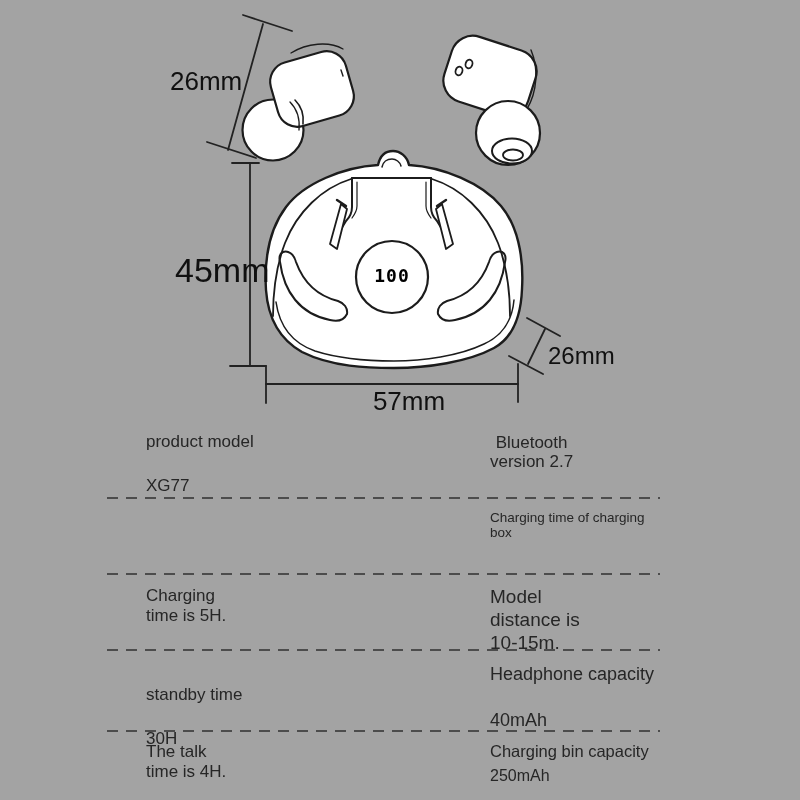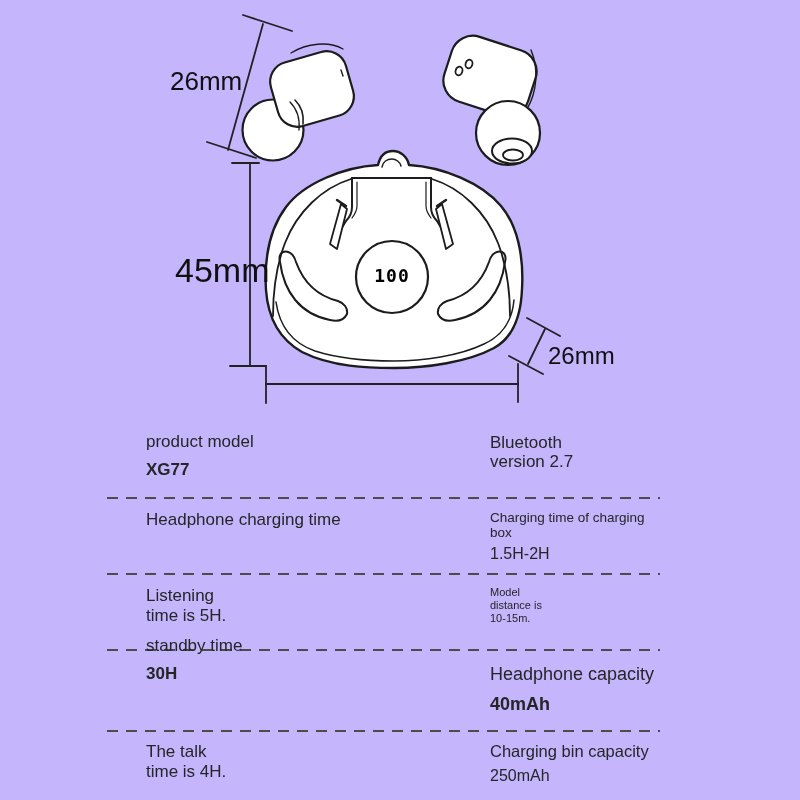--- a/index.html
+++ b/index.html
@@ -1,28 +1,28 @@
 <!DOCTYPE html>
 <html><head>
 <meta charset="utf-8">
 <style>
   html,body{margin:0;padding:0;background:#fff;}
-  .canvas{position:relative;width:800px;height:800px;background:#c4b5fd;
+  .canvas{position:relative;width:800px;height:800px;background:#a3a3a3;
           font-family:"Liberation Sans",sans-serif;color:#222;overflow:hidden;}
   svg{position:absolute;left:0;top:0;}
   .dim{position:absolute;font-size:26px;font-weight:500;color:#101010;letter-spacing:0;}
   .led{position:absolute;left:364px;top:265px;width:56px;text-align:center;
        font-family:"DejaVu Sans Mono",monospace;font-size:18px;font-weight:bold;
        letter-spacing:1px;color:#000;}
   .cell{position:absolute;font-size:17px;line-height:1.2;color:#262626;}
   .cell div{white-space:nowrap;}
-  .val{margin-top:8px;font-weight:bold;}
+  .val{margin-top:24px;}
   .tight{line-height:1.1;}
   .small{font-size:13.5px;line-height:1.14;}
-  .mid{font-size:11px;}
+  .mid{font-size:19px;}
   .r-val{margin-top:3px;font-size:16px;}
   .val-sm{margin-top:4px;font-size:16px;}
   .divider{position:absolute;left:107px;width:553px;height:2px;
            background-image:repeating-linear-gradient(to right,#4c4c4c 0 11px,transparent 11px 19px);}
 </style>
 </head>
 <body>
 
 <div class="canvas">
 
@@ -89,61 +89,60 @@
       <path d="M 518,364 L 518,402"></path>
       <path d="M 266,384 L 518,384"></path>
       <path d="M 527,318 L 560,336"></path>
       <path d="M 509,356 L 543,374"></path>
       <path d="M 545,329 L 528,364"></path>
     </g>
   </svg>
 
   <div class="dim" style="left:170px;top:66px;">26mm</div>
   <div class="dim" style="left:175px;top:251px;font-size:34px;">45mm</div>
+  <div class="dim" style="left:366px;top:386px;width:86px;text-align:center;">57mm</div>
   <div class="dim" style="left:548px;top:342px;font-size:24px;">26mm</div>
 
   <div class="led">100</div>
 
   <div>
 
     <div class="cell" style="left:146px;top:432px;">
       <div>product model</div>
       <div class="val">XG77</div>
     </div>
-    <div class="cell tight" style="left:490px;top:434px;">
+    <div class="cell tight" style="left:490px;top:434px;text-align:center;">
       <div>Bluetooth</div>
       <div>version 2.7</div>
     </div>
 
     <div class="divider" style="top:497px;"></div>
 
     <div class="cell" style="left:146px;top:510px;">
-      <div>Headphone charging time</div>
     </div>
     <div class="cell" style="left:490px;top:510px;">
       <div class="small">Charging time of charging</div>
       <div class="small">box</div>
-      <div class="r-val">1.5H-2H</div>
     </div>
 
     <div class="divider" style="top:573px;"></div>
 
     <div class="cell" style="left:146px;top:586px;">
-      <div>Listening</div>
+      <div>Charging</div>
       <div>time is 5H.</div>
     </div>
     <div class="cell mid" style="left:490px;top:586px;">
       <div>Model</div>
       <div>distance is</div>
       <div>10-15m.</div>
     </div>
 
     <div class="divider" style="top:649px;"></div>
 
-    <div class="cell" style="left:146px;top:636px;">
+    <div class="cell" style="left:146px;top:685px;">
       <div>standby time</div>
       <div class="val">30H</div>
     </div>
     <div class="cell" style="left:490px;top:664px;font-size:18px;">
       <div>Headphone capacity</div>
       <div class="val">40mAh</div>
     </div>
 
     <div class="divider" style="top:730px;"></div>
 

